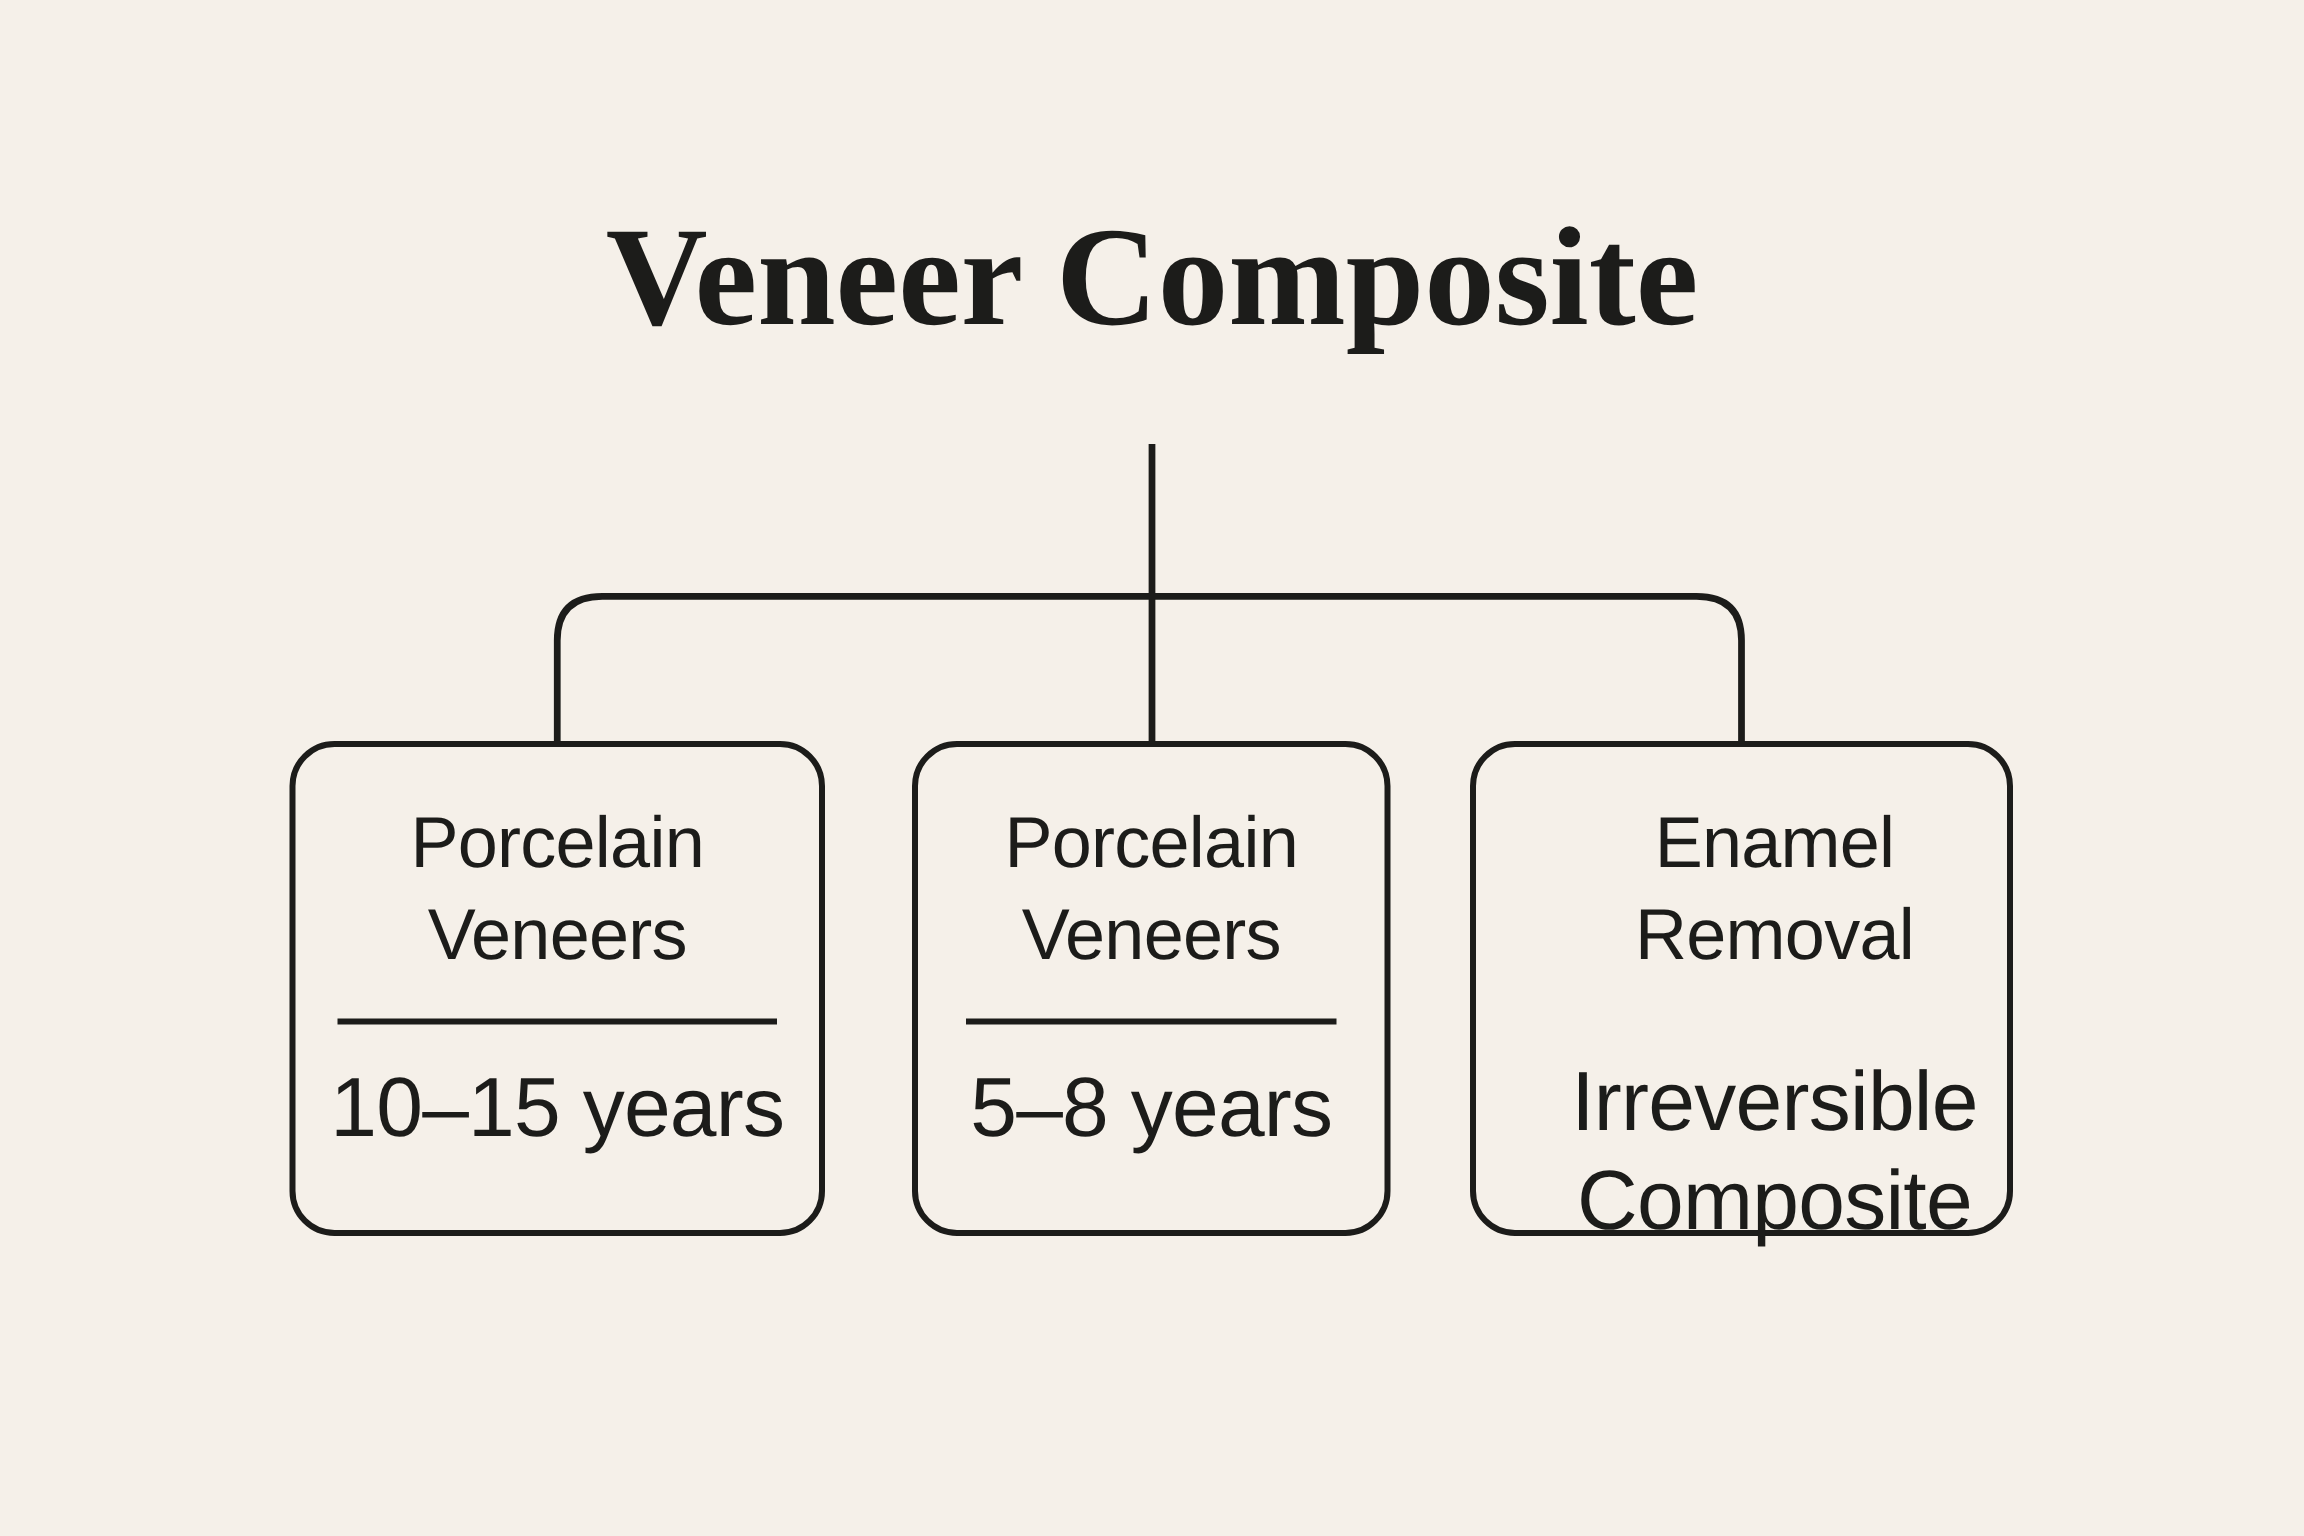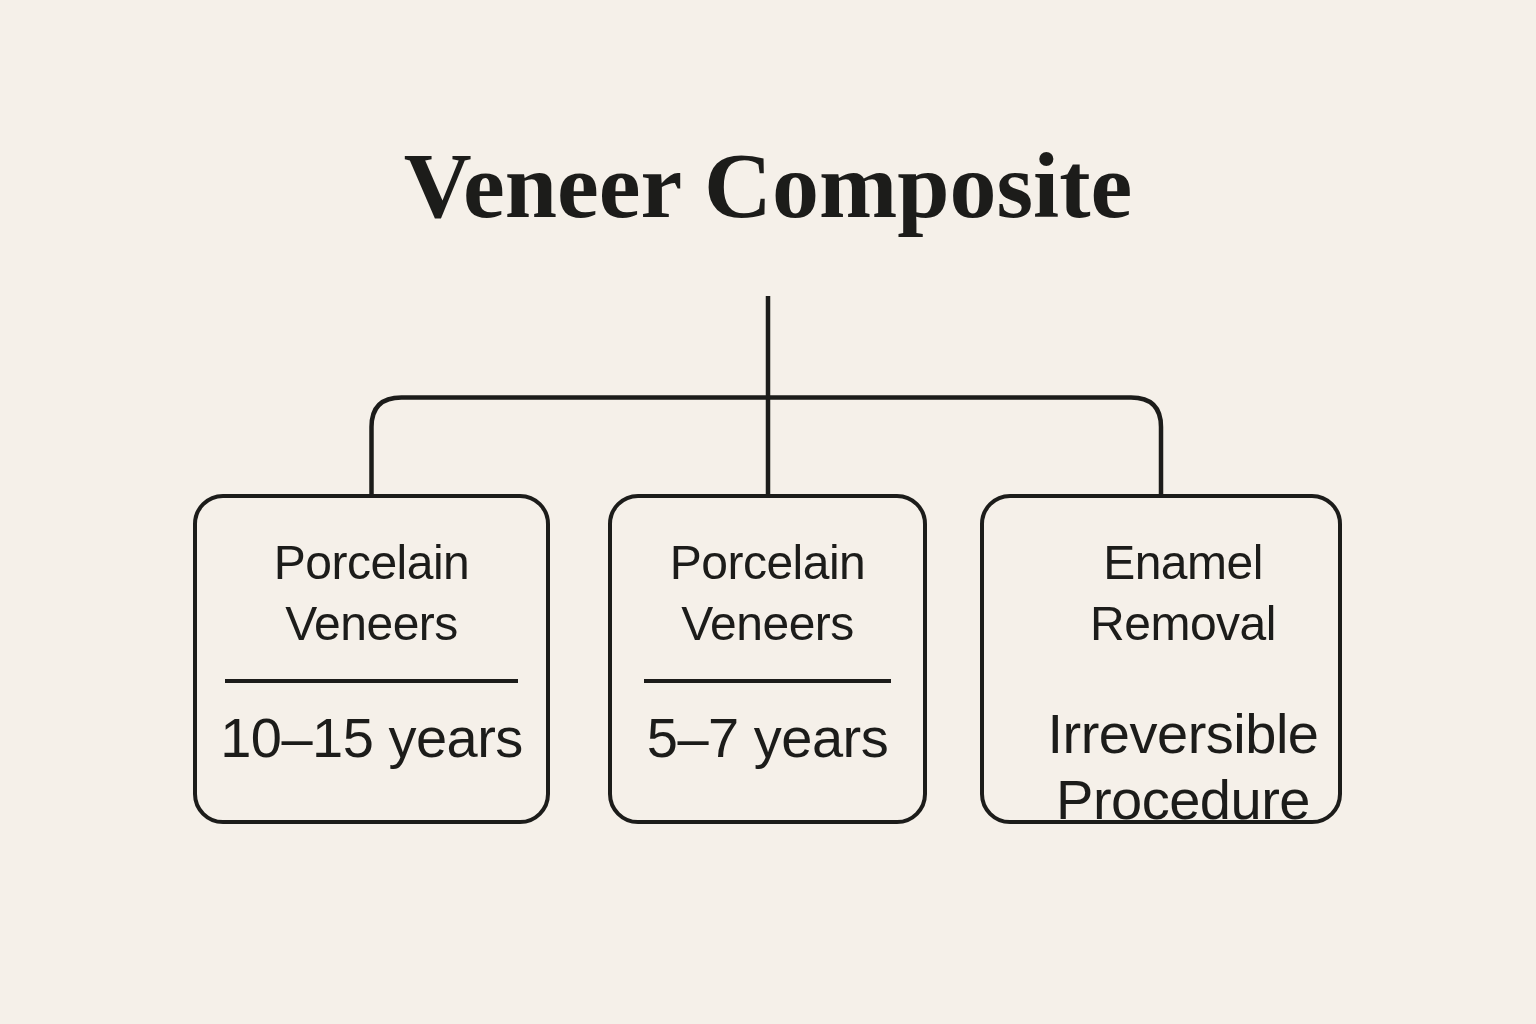--- a/index.html
+++ b/index.html
@@ -93,22 +93,22 @@
 
   <div class="node n0">
     <div class="node-label">Porcelain Veneers</div>
     <div class="node-divider"></div>
     <div class="node-value">10–15 years</div>
   </div>
 
   <div class="node n1">
     <div class="node-label">Porcelain Veneers</div>
     <div class="node-divider"></div>
-    <div class="node-value">5–7 years</div>
+    <div class="node-value">5–8 years</div>
   </div>
 
   <div class="node n2">
     <div class="node-label">Enamel Removal</div>
     <div class="node-divider"></div>
-    <div class="node-value">Irreversible Procedure</div>
+    <div class="node-value">Irreversible Composite</div>
   </div>
 
 </div>
 
 </body></html>

